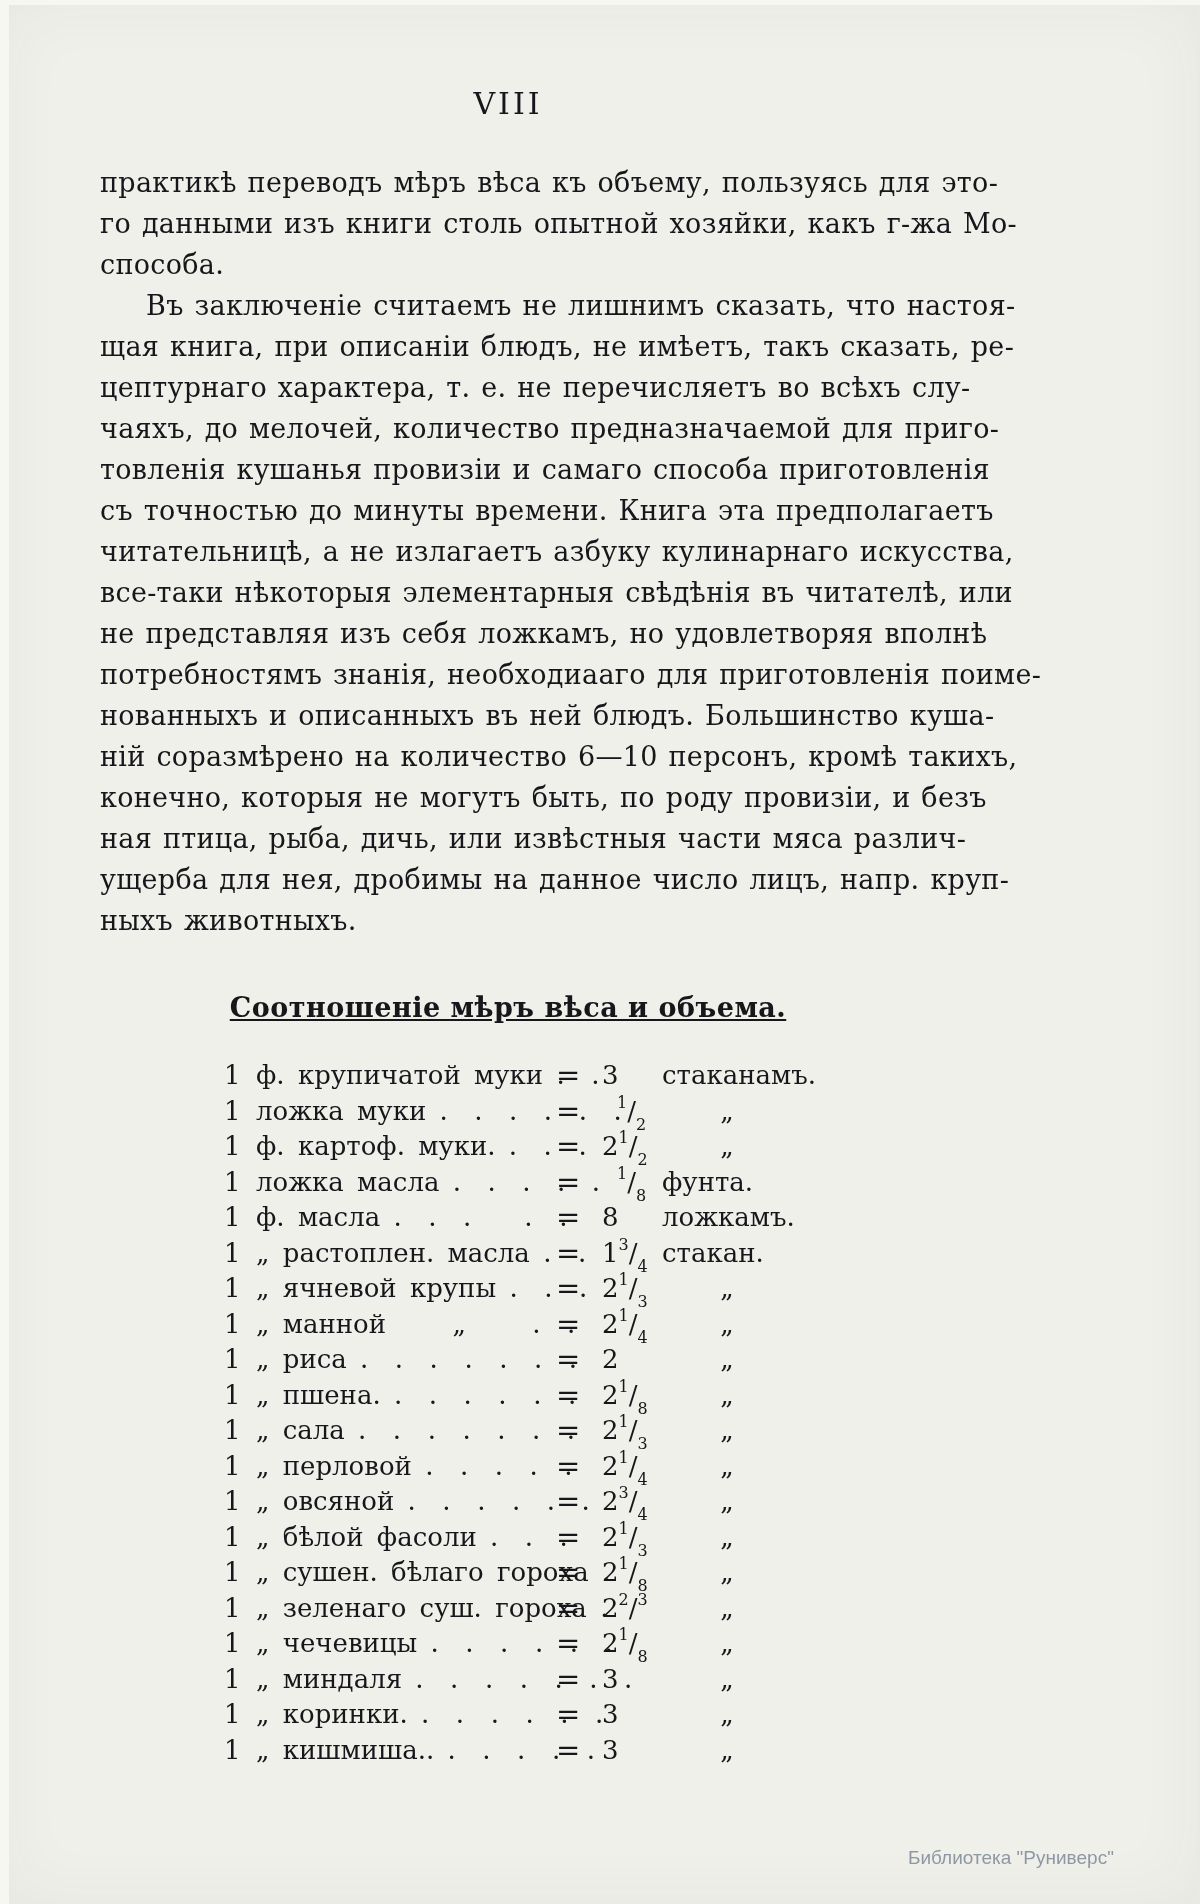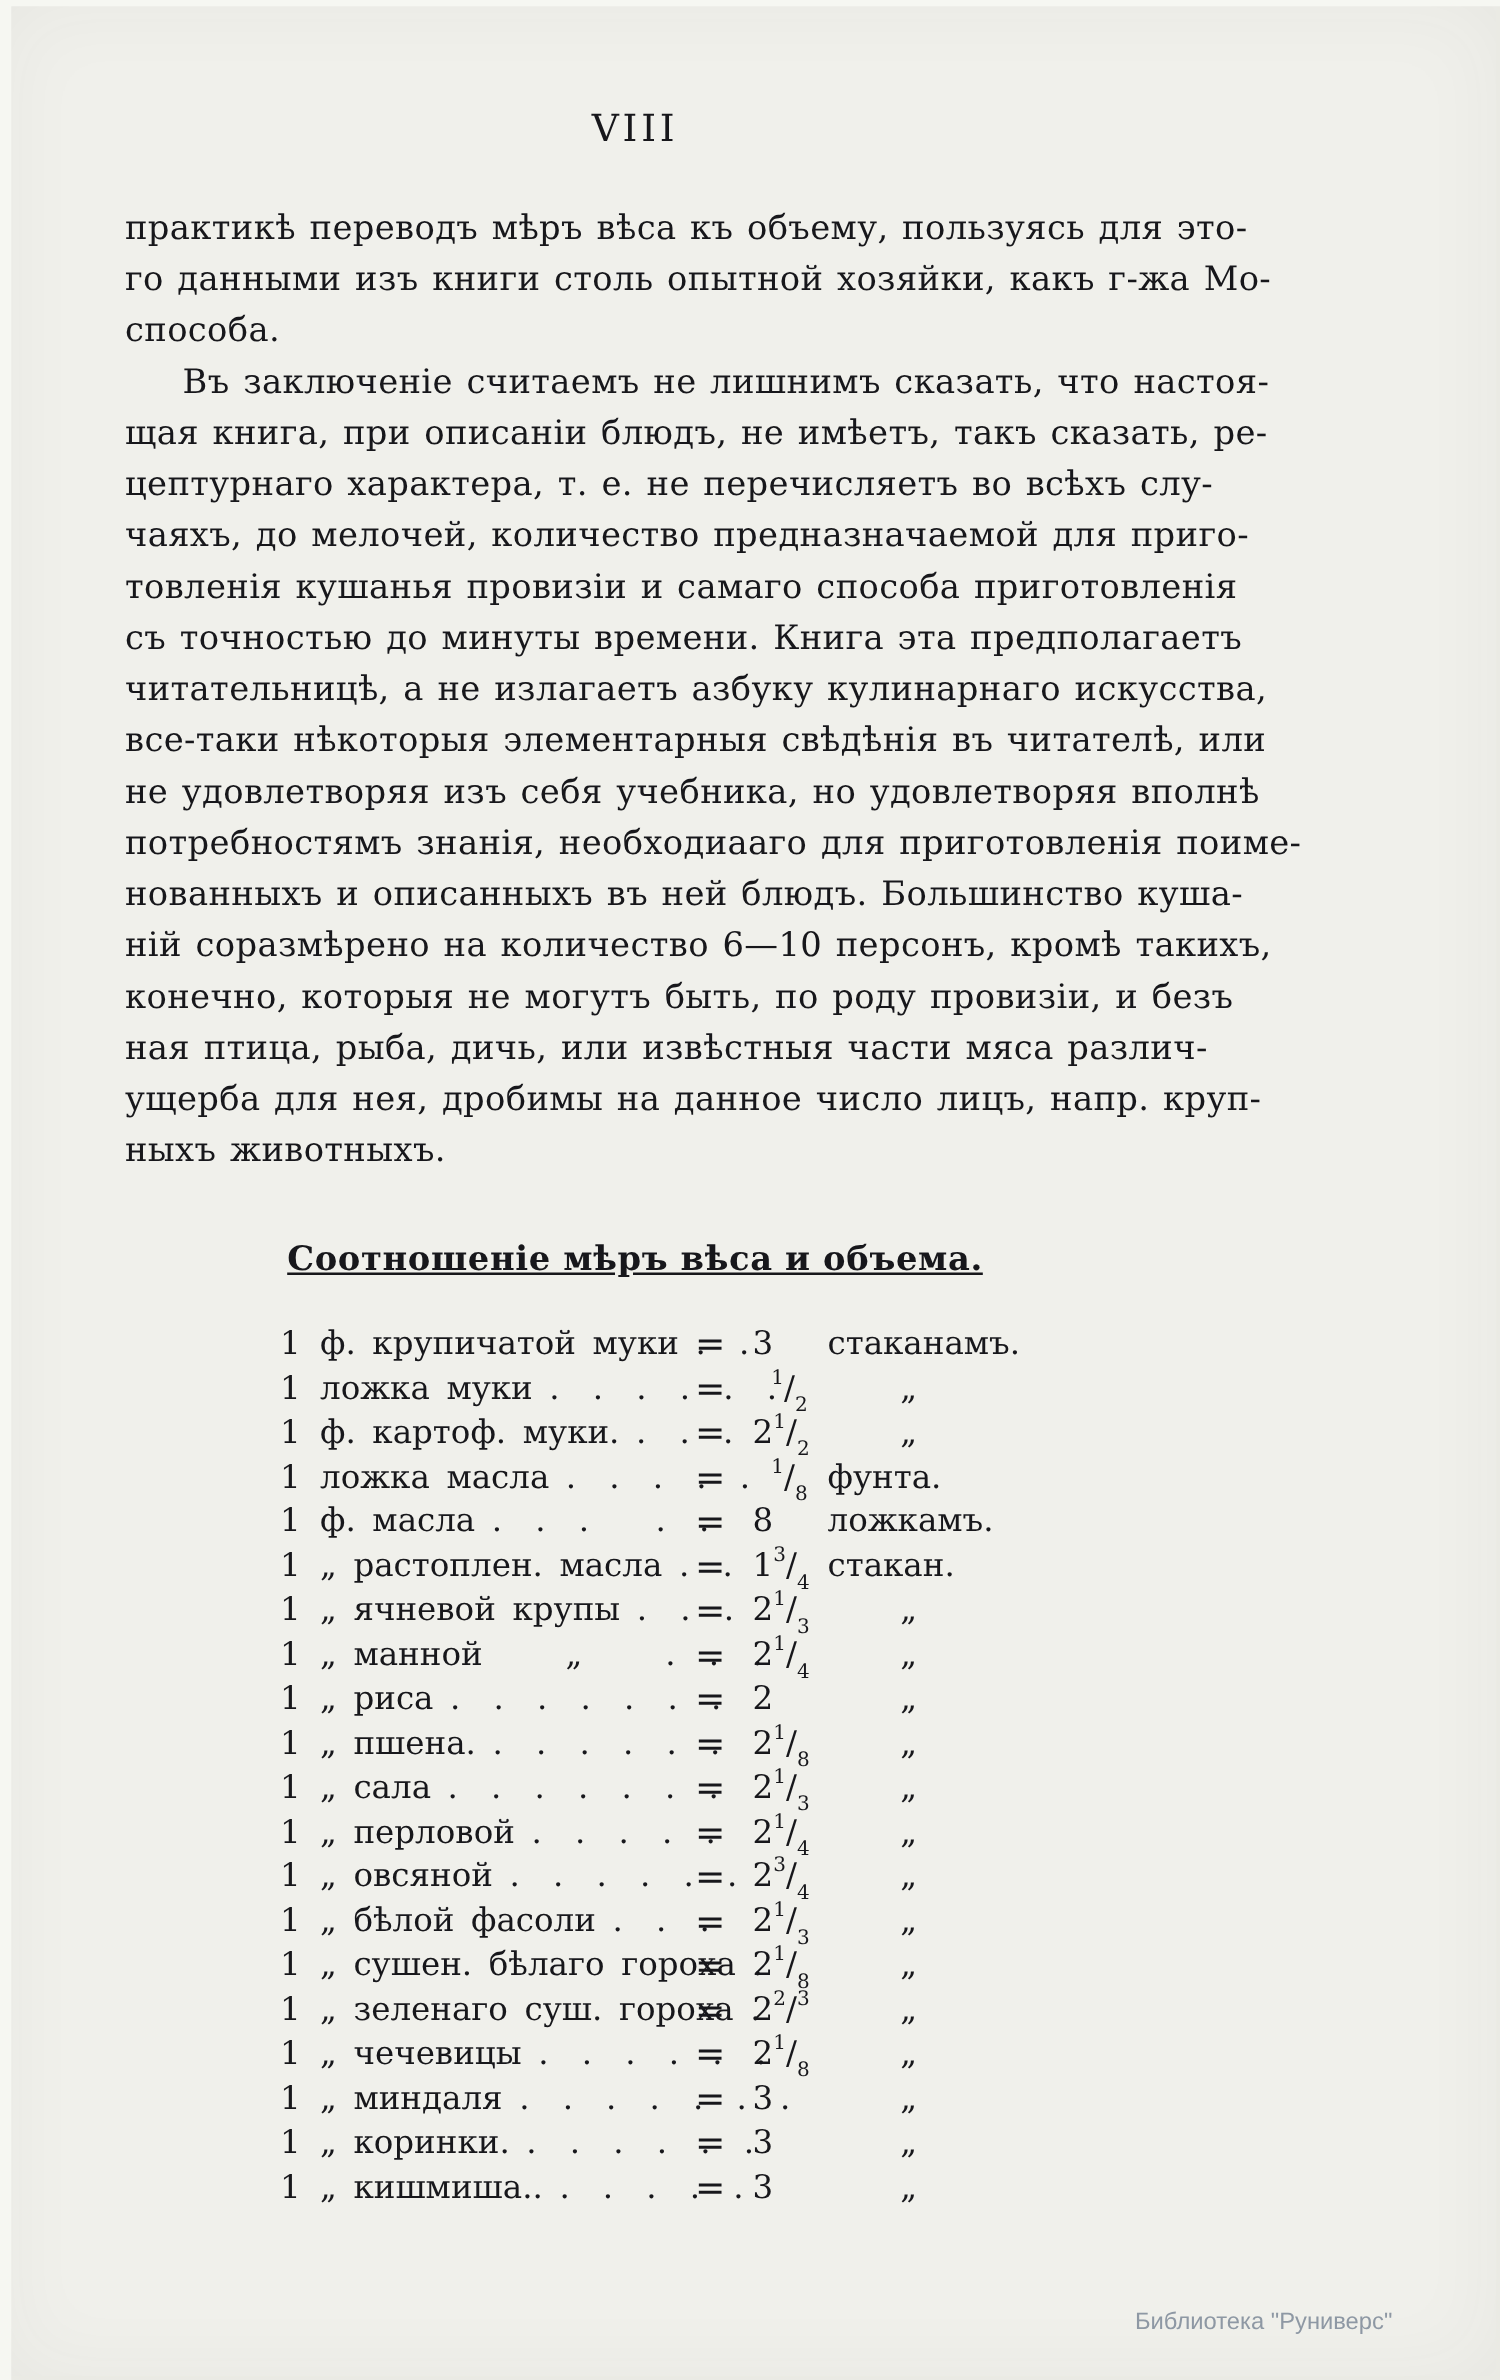--- a/index.html
+++ b/index.html
@@ -81,21 +81,21 @@
     <div class="line last">способа.</div>
 
     <div class="line indent">Въ заключеніе считаемъ не лишнимъ сказать, что настоя-</div>
     <div class="line">щая книга, при описаніи блюдъ, не имѣетъ, такъ сказать, ре-</div>
     <div class="line">цептурнаго характера, т. е. не перечисляетъ во всѣхъ слу-</div>
     <div class="line">чаяхъ, до мелочей, количество предназначаемой для приго-</div>
     <div class="line">товленія кушанья провизіи и самаго способа приготовленія</div>
     <div class="line">съ точностью до минуты времени. Книга эта предполагаетъ</div>
     <div class="line">читательницѣ, а не излагаетъ азбуку кулинарнаго искусства,</div>
     <div class="line">все-таки нѣкоторыя элементарныя свѣдѣнія въ читателѣ, или</div>
-    <div class="line">не удовлетворяя изъ себя учебника, но удовлетворяя вполнѣ</div>
+    <div class="line">не представляя изъ себя ложкамъ, но удовлетворяя вполнѣ</div>
     <div class="line">потребностямъ знанія, необходиааго для приготовленія поиме-</div>
     <div class="line">нованныхъ и описанныхъ въ ней блюдъ. Большинство куша-</div>
     <div class="line">ній соразмѣрено на количество 6—10 персонъ, кромѣ такихъ,</div>
     <div class="line">конечно, которыя не могутъ быть, по роду провизіи, и безъ</div>
     <div class="line">ная птица, рыба, дичь, или извѣстныя части мяса различ-</div>
     <div class="line">ущерба для нея, дробимы на данное число лицъ, напр. круп-</div>
     <div class="line last">ныхъ животныхъ.</div>
   </div>
 
   <div class="section-heading">Соотношеніе мѣръ вѣса и объема.</div>

